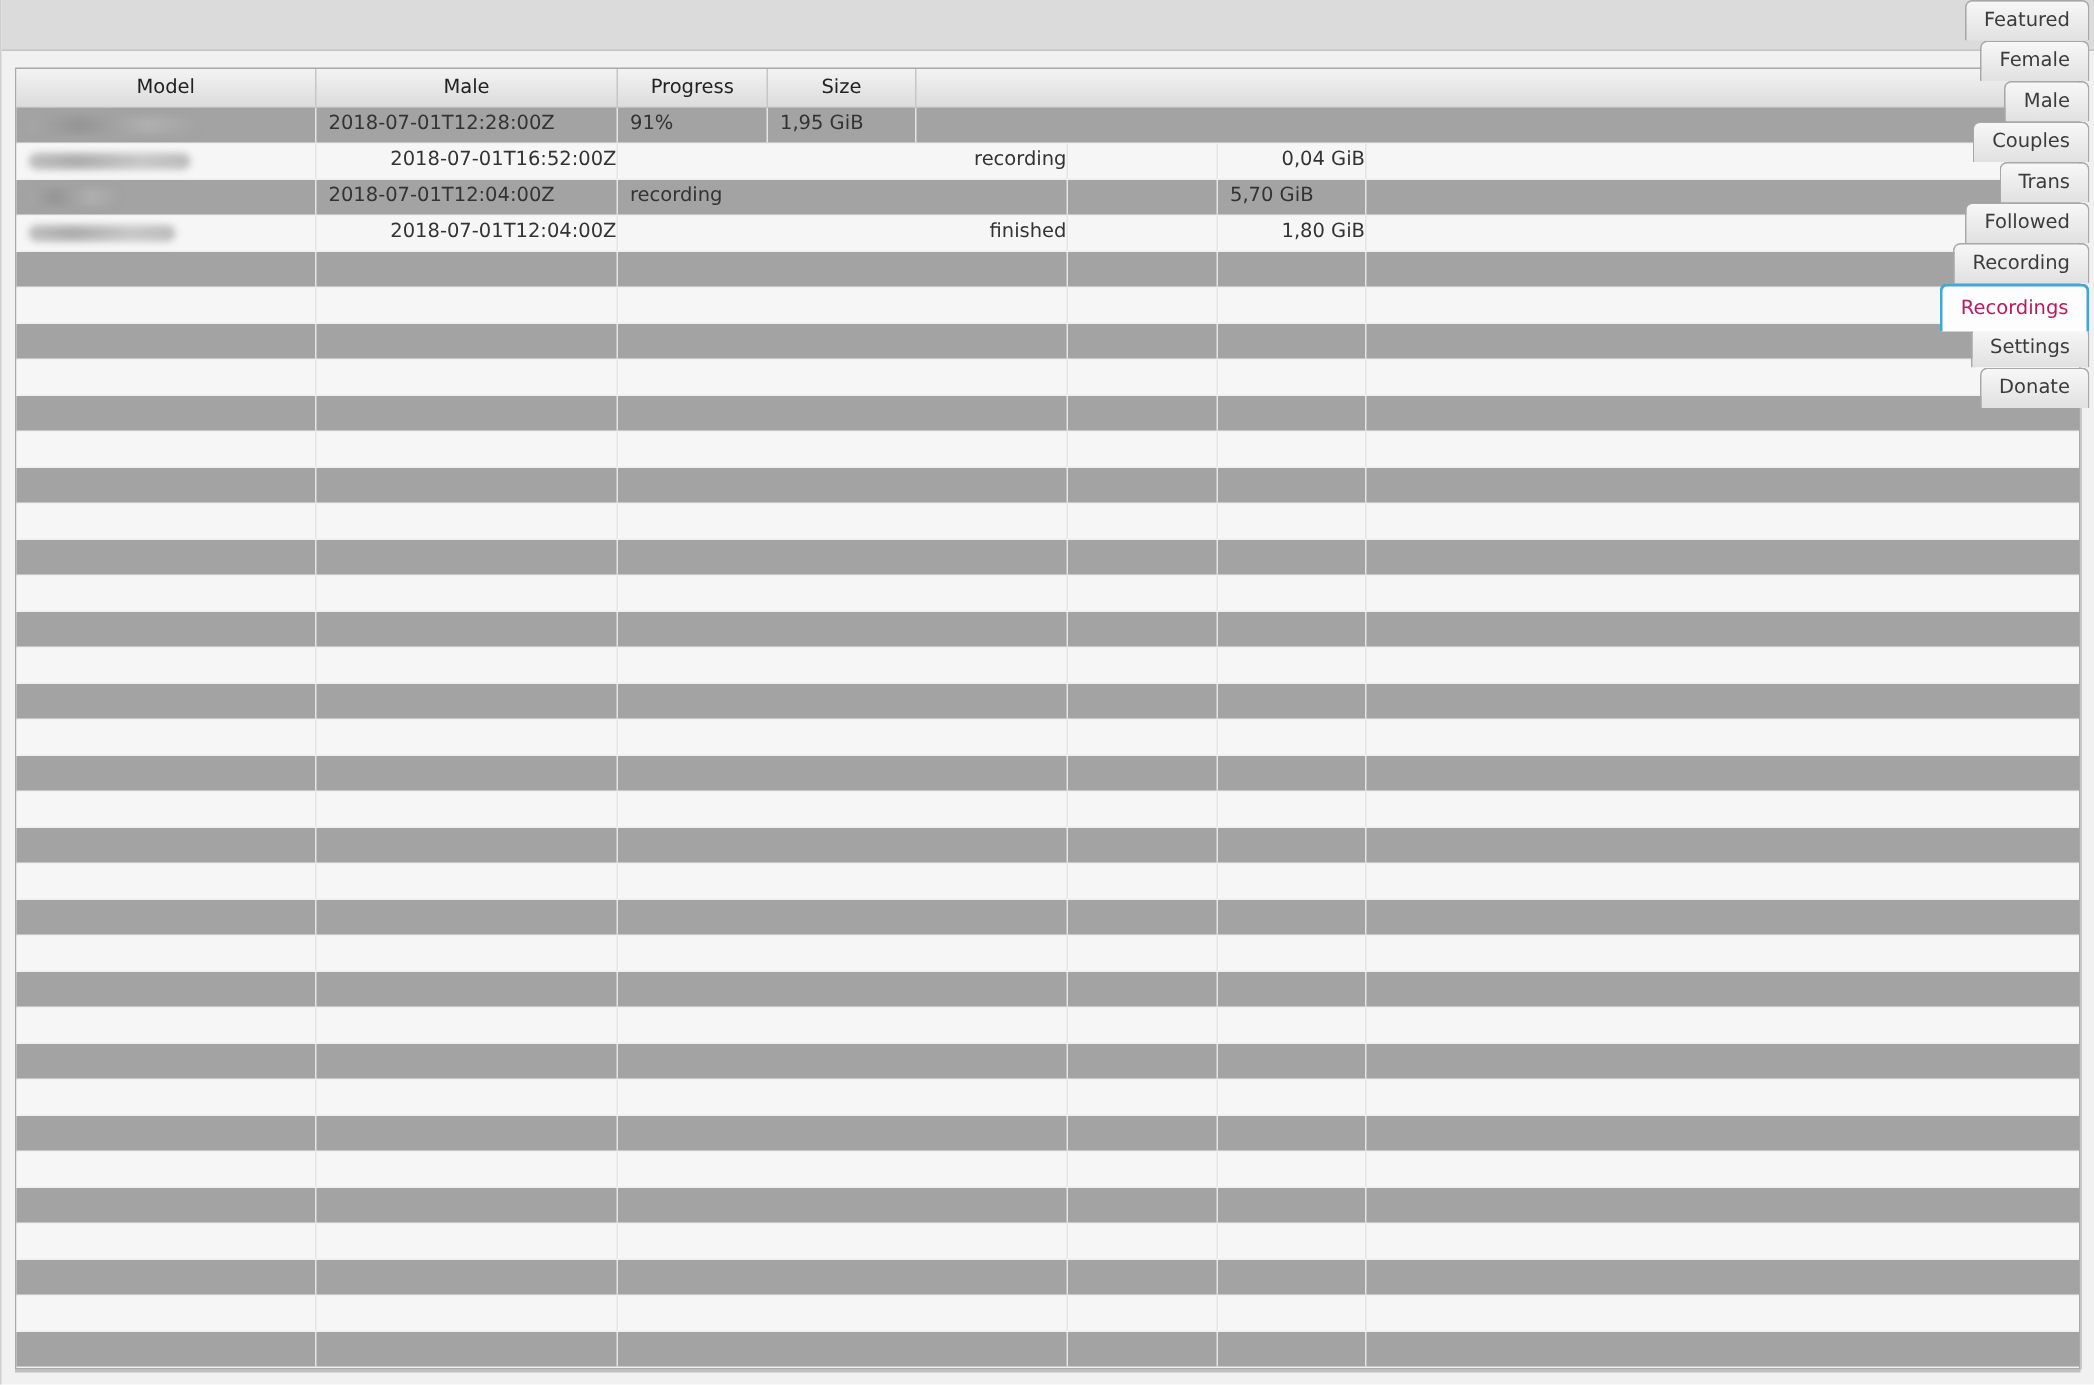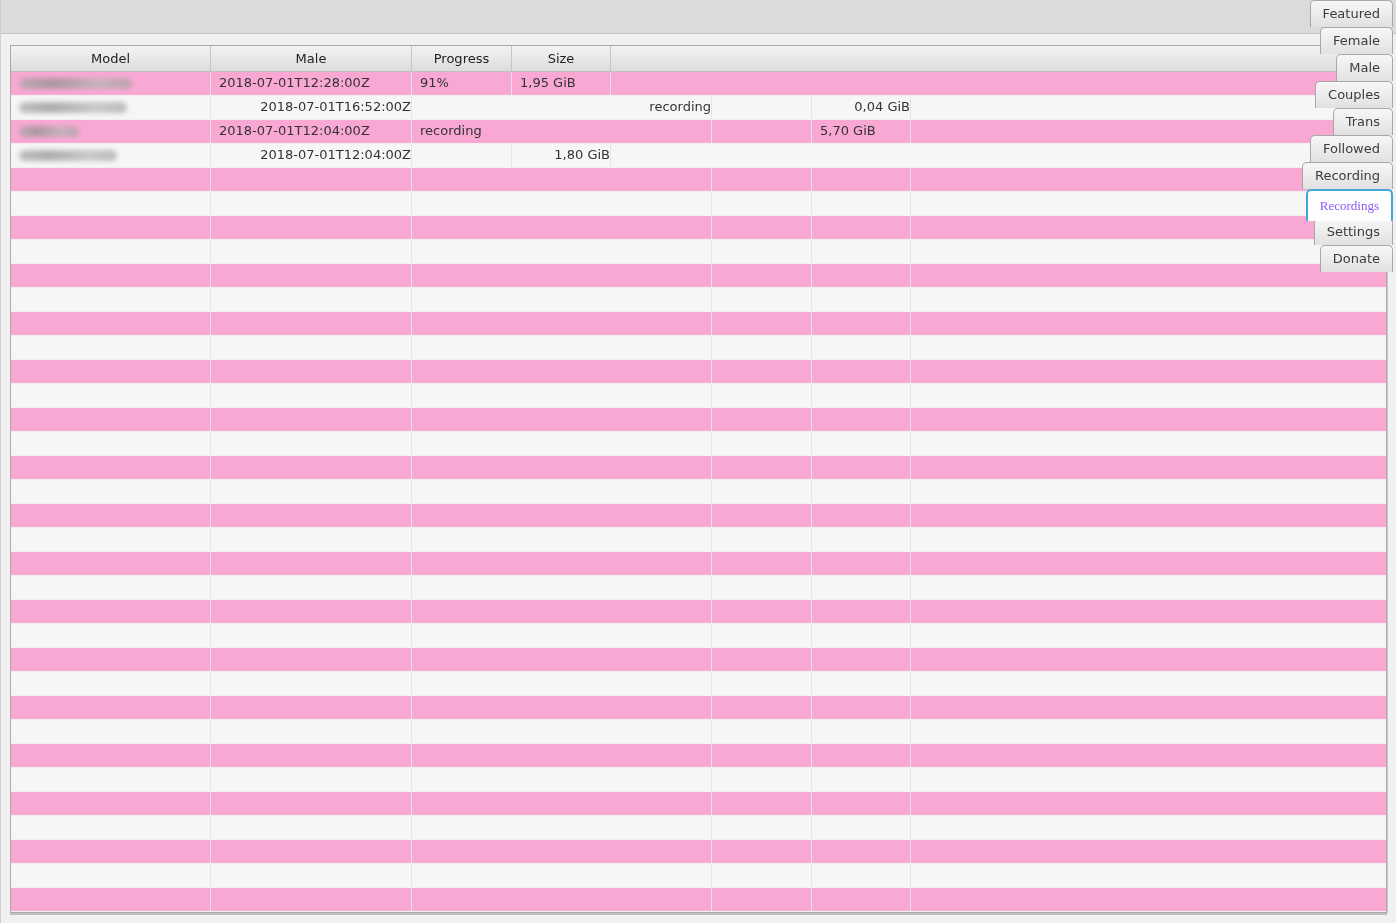--- a/index.html
+++ b/index.html
@@ -25,21 +25,21 @@
     border:1px solid #a8a8a8; border-bottom:none;
     border-radius:5px 5px 0 0;
     margin-right:3px; color:#3c3c3c; cursor:default;
     white-space:nowrap;
   }
   .tab.active {
     height:34px; line-height:30px;
     background:#fdfdfd;
     border:2px solid #44a6d4; border-bottom:none;
     border-radius:5px 5px 0 0;
-    margin-bottom:-3px; position:relative; z-index:2; color:#8b5cf6;font-family:Liberation Serif, serif;
+    margin-bottom:-3px; position:relative; z-index:2; color:#be185d;
   }
   
   .table {
     margin:11px 9px 0 9px;
     background:#fff;
     border:1px solid #a9a9a9;
     box-shadow:0 2px 0 #bfbfbf, 1px 0 0 #c9c9c9;
   }
   .thead {
     display:flex; height:25px;
@@ -47,21 +47,21 @@
     border-bottom:1px solid #bfbfbf;
   }
   .th {
     box-sizing:border-box; border-right:1px solid #c6c6c6;
     font-weight:normal; text-align:center; line-height:25px; color:#222;
     overflow:hidden; white-space:nowrap;
   }
   .th:last-child { border-right:none; }
   .tb-row {
     display:flex; height:24px; box-sizing:border-box;
-    border-bottom:1px solid #f0f0f0; background:#f9a8d4;
+    border-bottom:1px solid #f0f0f0; background:#a3a3a3;
   }
   .tb-row.even { background:#f6f6f6;text-align:right; }
   .td {
     box-sizing:border-box; border-right:1px solid #e4e4e4;
     padding-left:8px; line-height:22px;
     overflow:hidden; white-space:nowrap;
   }
   .c0 { width:200px; }
   .c1 { width:201px; }
   .c2 { width:300px; }
@@ -126,20 +126,21 @@
         <div class="td c2">recording</div>
         <div class="td c3"></div>
         <div class="td c4">5,70 GiB</div>
         <div class="td c5"></div>
       </div>
       <div class="tb-row even">
         <div class="td c0">
           <span class="redacted" style="width: 98px;"></span>
         </div>
         <div class="td c1">2018-07-01T12:04:00Z</div>
+        <div class="td c2">finished</div>
         <div class="td c3"></div>
         <div class="td c4">1,80 GiB</div>
         <div class="td c5"></div>
       </div>
       <div class="tb-row">
         <div class="td c0"></div>
         <div class="td c1"></div>
         <div class="td c2"></div>
         <div class="td c3"></div>
         <div class="td c4"></div>

